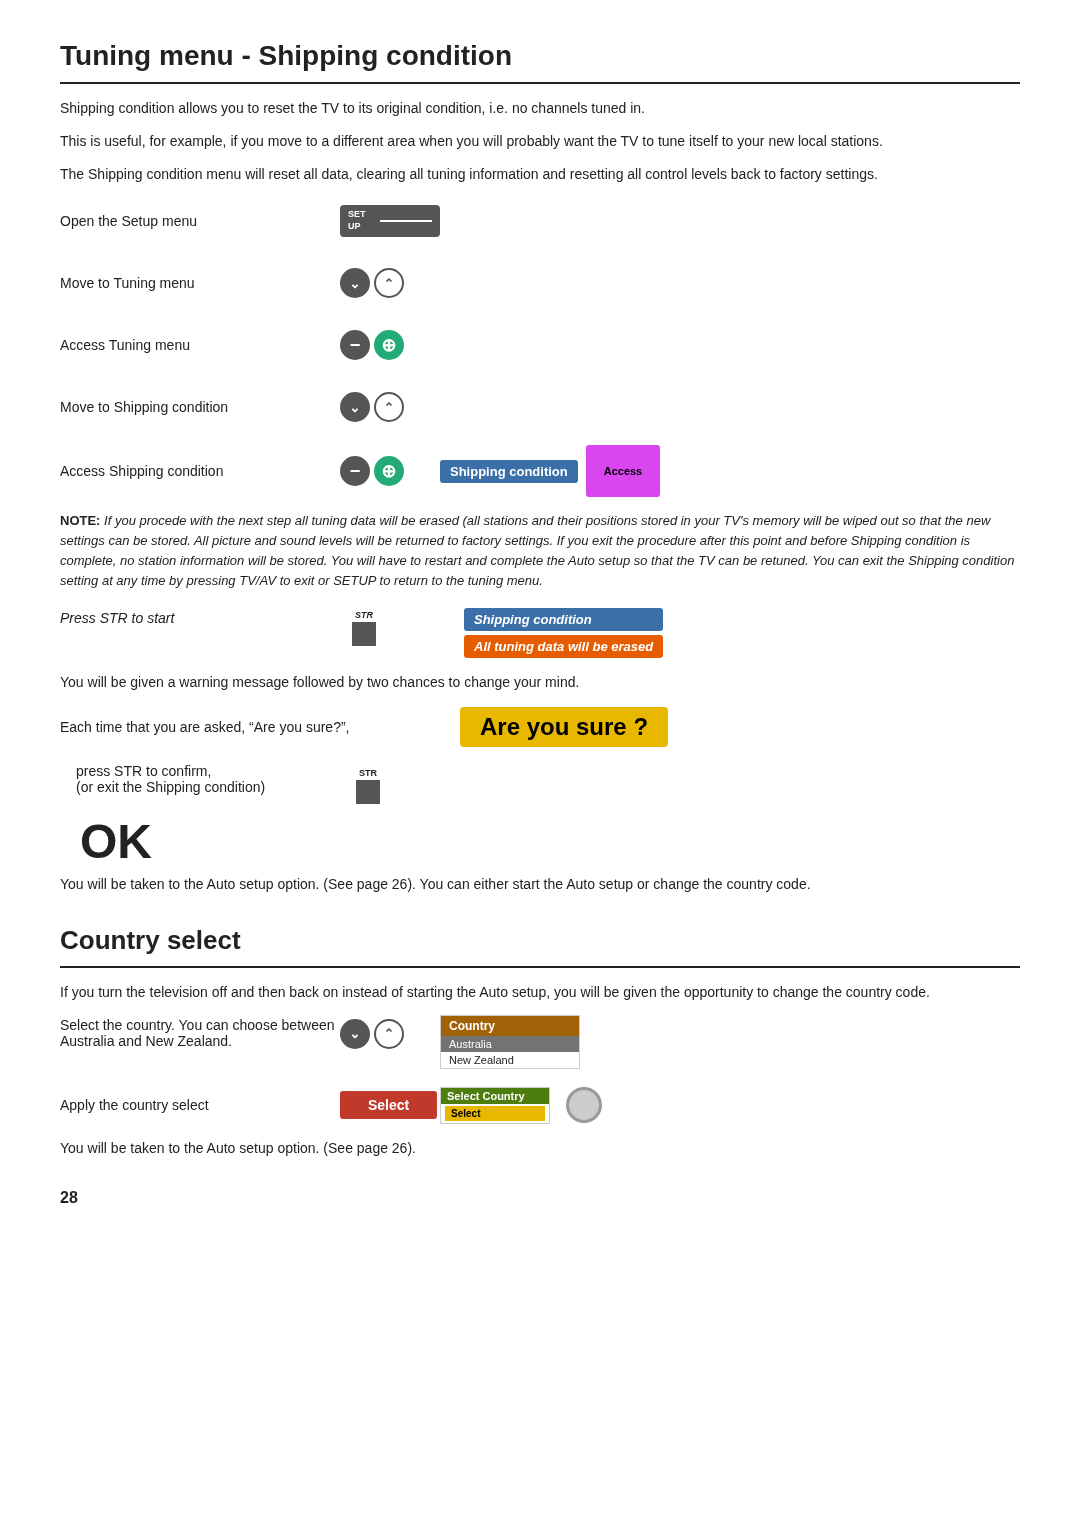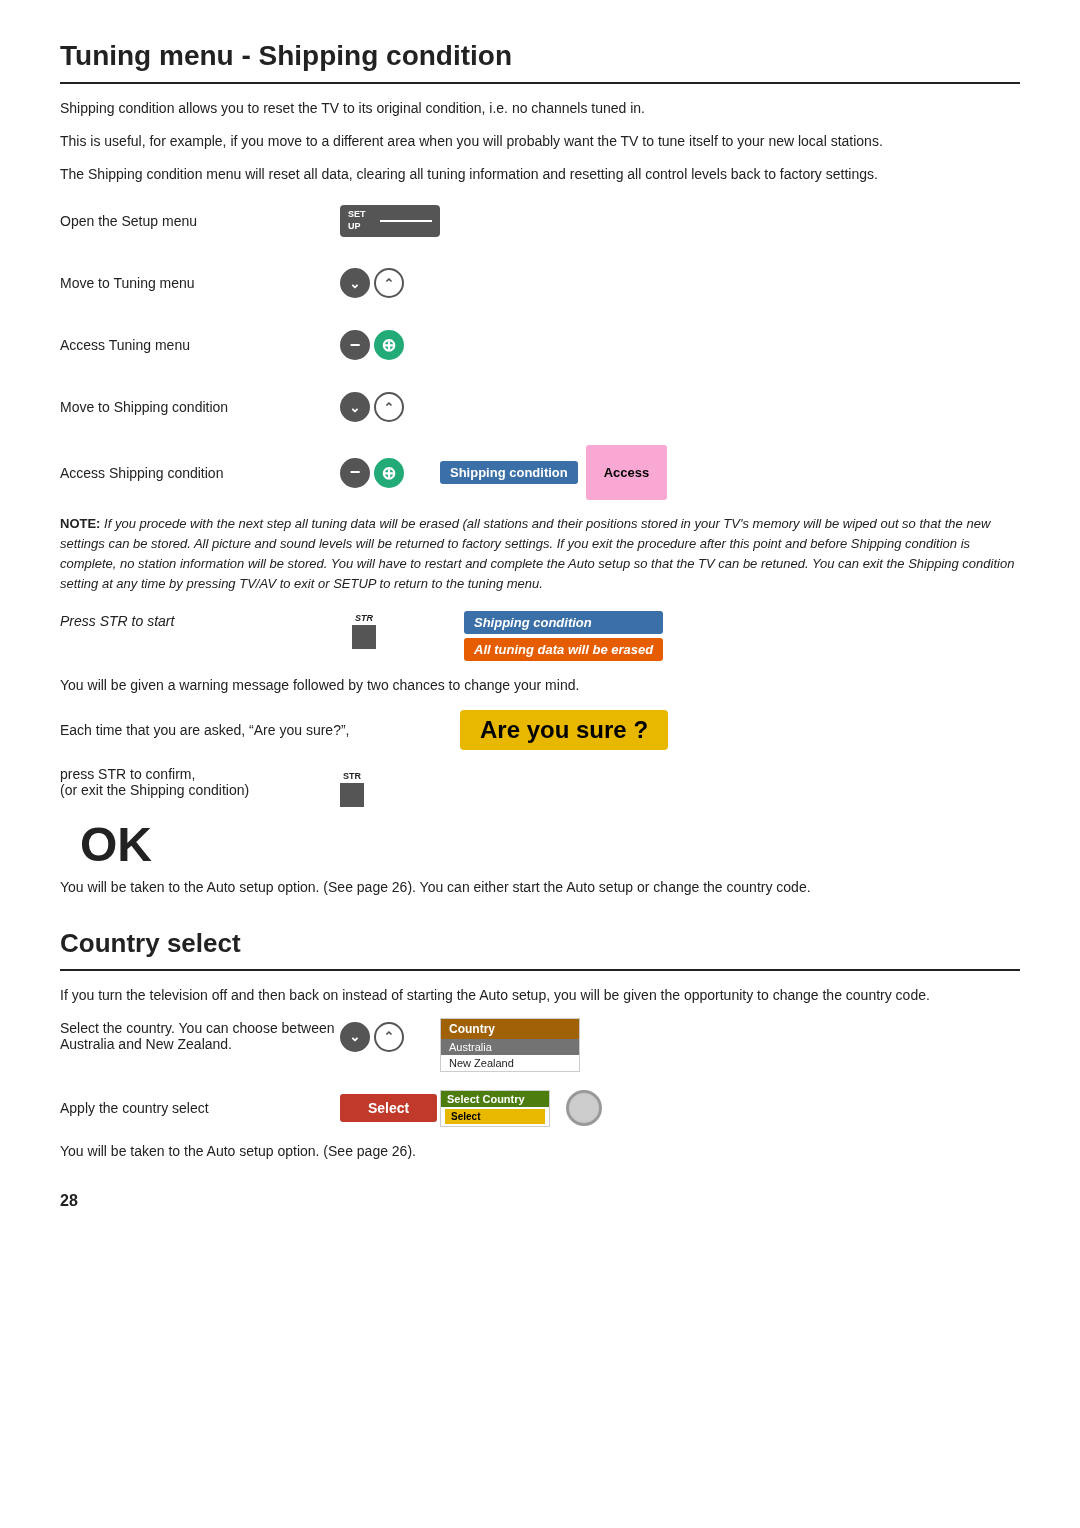--- a/index.html
+++ b/index.html
@@ -118,23 +118,23 @@
     }
     .shipping-badge {
       background: #3a6fa8;
       color: #fff;
       font-size: 13px;
       font-weight: bold;
       padding: 4px 10px;
       border-radius: 3px;
     }
     .access-badge {
-      background: #f9a8d4;
+      background: #d946ef;
       color: #000;
-      font-size: 13px;
+      font-size: 11px;
       font-weight: bold;
       padding: 20px 18px;
       border-radius: 3px;
     }
     .note-block {
       font-style: italic;
       font-size: 13px;
       line-height: 1.55;
       margin-bottom: 16px;
     }
@@ -221,20 +221,21 @@
       font-size: 24px;
       font-weight: bold;
       padding: 6px 20px;
       border-radius: 4px;
     }
     .confirm-row {
       display: flex;
       align-items: flex-start;
       margin-bottom: 14px;
       gap: 0;
+      margin-left: 16px;
     }
     .confirm-label {
       width: 280px;
       flex-shrink: 0;
       font-size: 14px;
       padding-top: 2px;
     }
     .confirm-icon {
       width: 100px;
       flex-shrink: 0;

